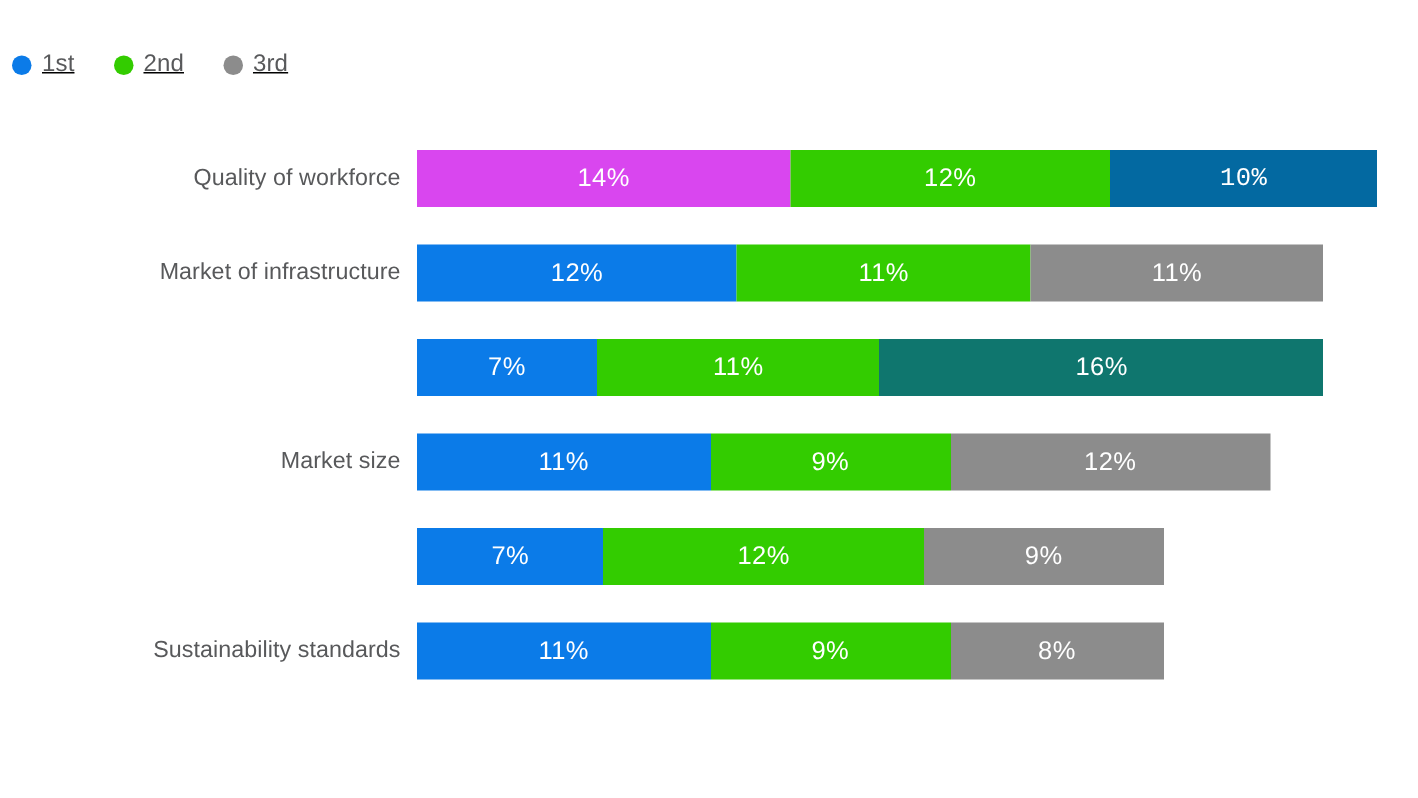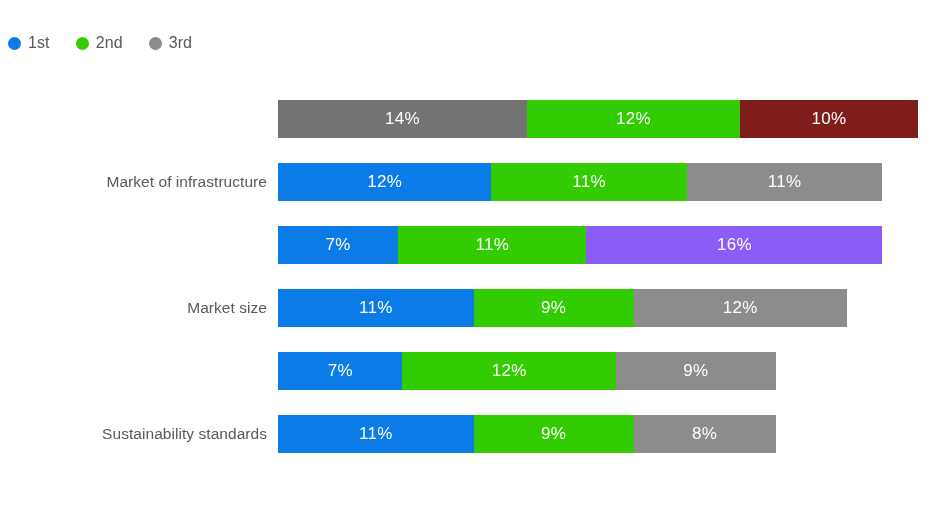--- a/index.html
+++ b/index.html
@@ -23,20 +23,21 @@
 
   
   .legend {
     position: absolute;
     top: 31px;
     left: 8px;
     display: flex;
     align-items: center;
     gap: 26px;
     height: 24px;
+    text-decoration: underline;
   }
   .legend-item {
     display: flex;
     align-items: center;
     gap: 7px;
   }
   .legend-dot {
     width: 13px;
     height: 13px;
     border-radius: 50%;
@@ -113,39 +114,40 @@
       <span class="legend-label">2nd</span>
     </div>
     <div class="legend-item">
       <span class="legend-dot" style="background: rgb(140, 140, 140);"></span>
       <span class="legend-label">3rd</span>
     </div>
   </div>
 
   <div class="plot" id="plot-area">
       <div class="row">
+        <div class="row-label">Quality of workforce</div>
         <div class="bar" style="width: 640px;">
-          <div class="seg" style="background: #737373; width: 248.889px;">14%</div>
+          <div class="seg" style="background: #d946ef; width: 248.889px;">14%</div>
           <div class="seg" style="background: rgb(51, 204, 0); width: 213.333px;">12%</div>
-          <div class="seg" style="background: #7f1d1d; width: 177.778px;">10%</div>
+          <div class="seg" style="background: #0369a1; width: 177.778px; font-family: Liberation Mono, monospace;">10%</div>
         </div>
       </div>
       <div class="row">
         <div class="row-label">Market of infrastructure</div>
         <div class="bar" style="width: 604.444px;">
           <div class="seg" style="background: rgb(11, 123, 232); width: 213.333px;">12%</div>
           <div class="seg" style="background: rgb(51, 204, 0); width: 195.556px;">11%</div>
           <div class="seg" style="background: rgb(140, 140, 140); width: 195.556px;">11%</div>
         </div>
       </div>
       <div class="row">
         <div class="bar" style="width: 604.444px;">
           <div class="seg" style="background: rgb(11, 123, 232); width: 124.444px;">7%</div>
           <div class="seg" style="background: rgb(51, 204, 0); width: 195.556px;">11%</div>
-          <div class="seg" style="background: #8b5cf6; width: 307px;">16%</div>
+          <div class="seg" style="background: #0f766e; width: 307px;">16%</div>
         </div>
       </div>
       <div class="row">
         <div class="row-label">Market size</div>
         <div class="bar" style="width: 568.889px;">
           <div class="seg" style="background: rgb(11, 123, 232); width: 195.556px;">11%</div>
           <div class="seg" style="background: rgb(51, 204, 0); width: 160px;">9%</div>
           <div class="seg" style="background: rgb(140, 140, 140); width: 213.333px;">12%</div>
         </div>
       </div>

